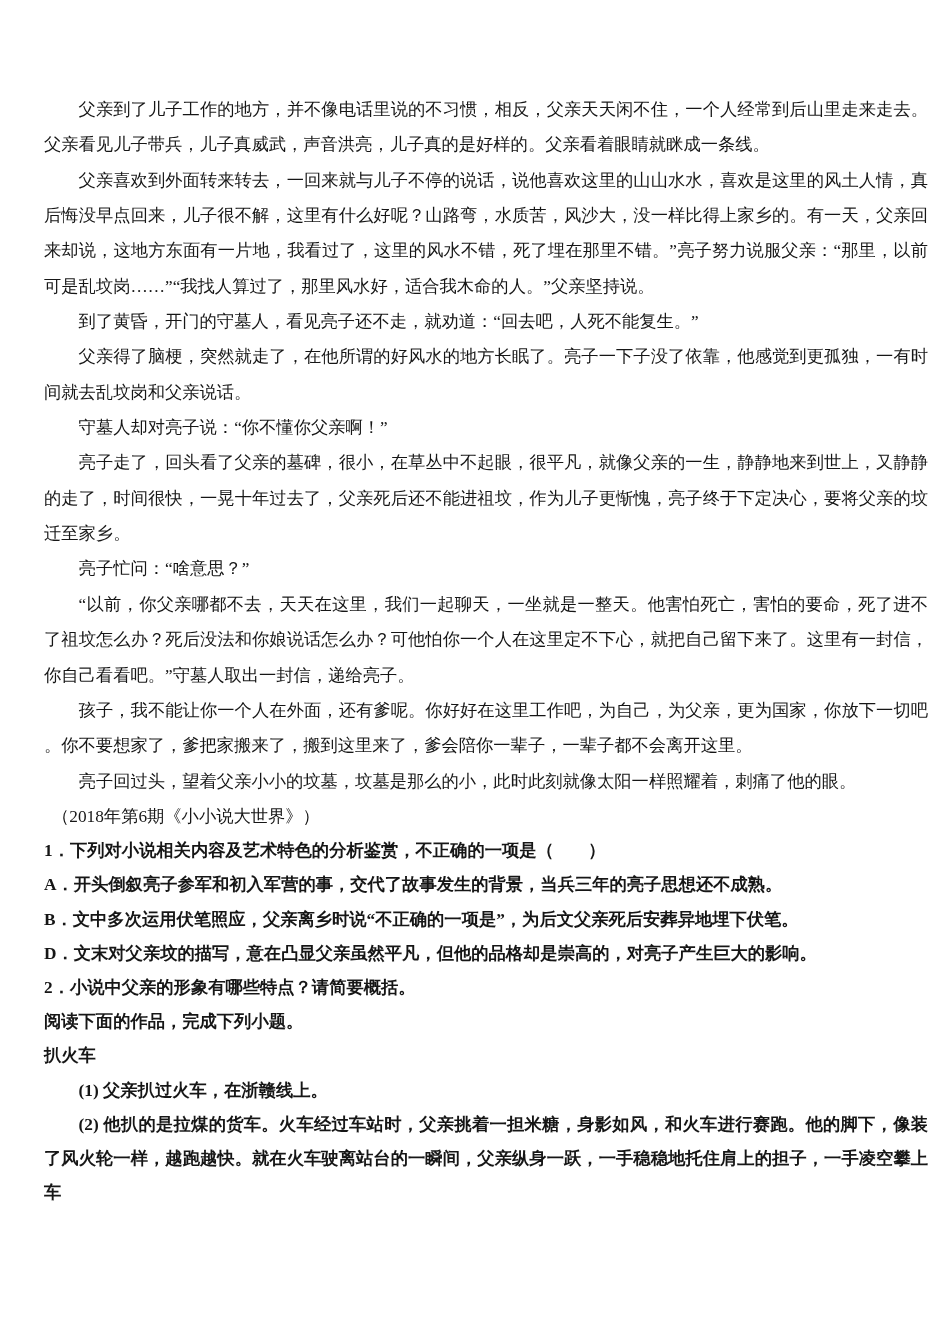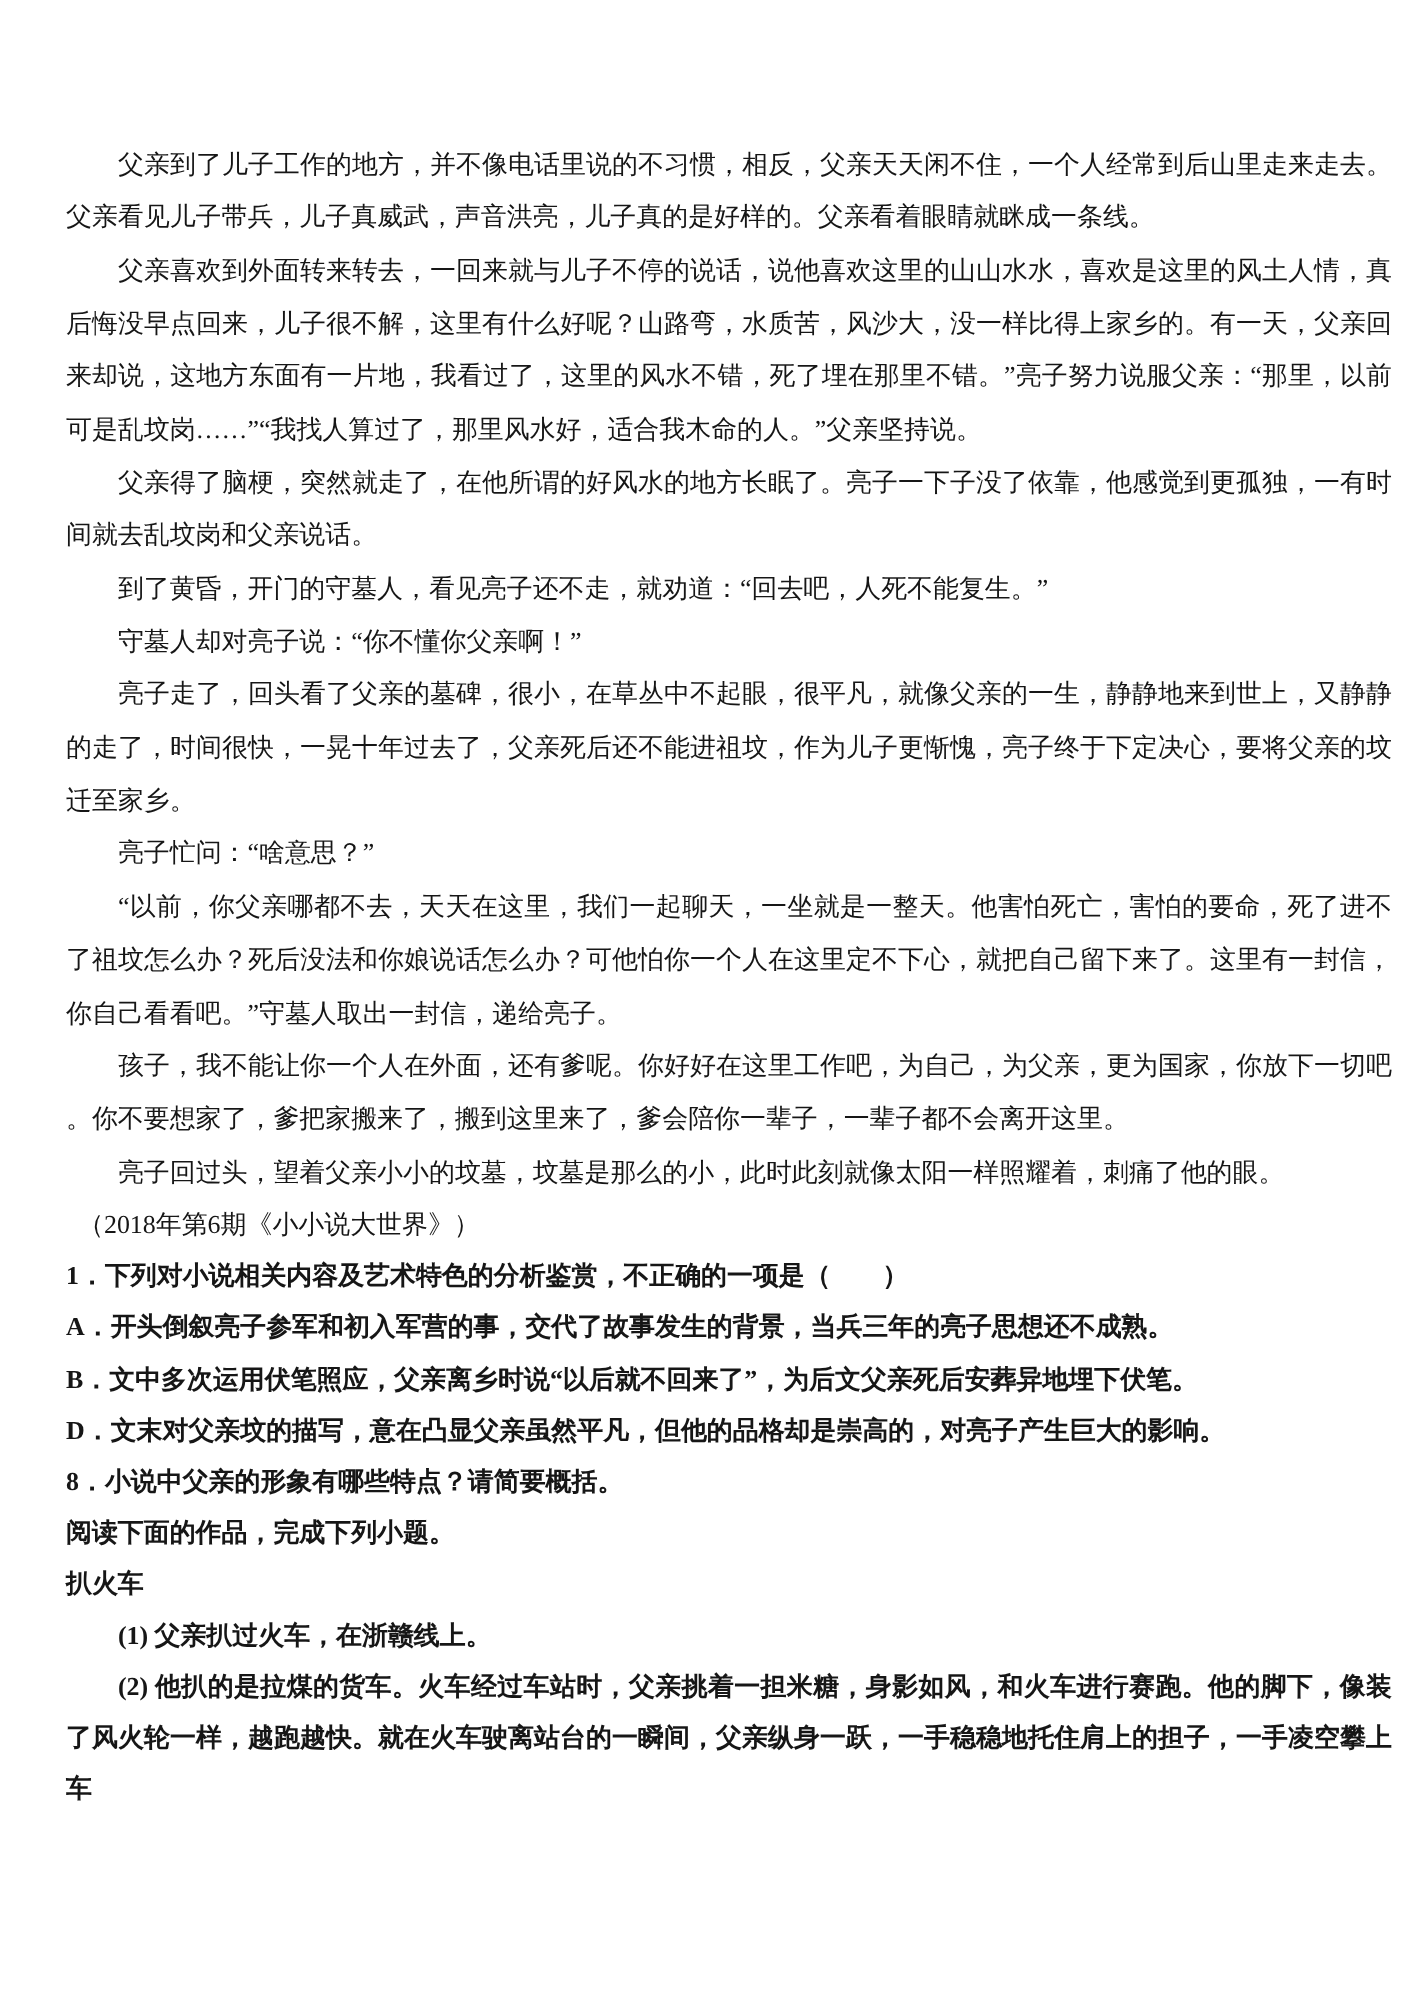--- a/index.html
+++ b/index.html
@@ -29,36 +29,36 @@
   .doc p.ind-para { text-indent: 2em; }
   .doc p.ind-sm   { text-indent: 8px; }
 </style>
 </head>
 <body style="background: rgb(255, 255, 255);">
 
 <div class="doc" style="color: rgb(22, 22, 22);">
   <section class="sec-story">
       <p class="ind-para">父亲到了儿子工作的地方，并不像电话里说的不习惯，相反，父亲天天闲不住，一个人经常到后山里走来走去。父亲看见儿子带兵，儿子真威武，声音洪亮，儿子真的是好样的。父亲看着眼睛就眯成一条线。</p>
       <p class="ind-para">父亲喜欢到外面转来转去，一回来就与儿子不停的说话，说他喜欢这里的山山水水，喜欢是这里的风土人情，真后悔没早点回来，儿子很不解，这里有什么好呢？山路弯，水质苦，风沙大，没一样比得上家乡的。有一天，父亲回来却说，这地方东面有一片地，我看过了，这里的风水不错，死了埋在那里不错。”亮子努力说服父亲：“那里，以前可是乱坟岗……”“我找人算过了，那里风水好，适合我木命的人。”父亲坚持说。</p>
+      <p class="ind-para">到了黄昏，开门的守墓人，看见亮子还不走，就劝道：“回去吧，人死不能复生。”</p>
       <p class="ind-para">父亲得了脑梗，突然就走了，在他所谓的好风水的地方长眠了。亮子一下子没了依靠，他感觉到更孤独，一有时间就去乱坟岗和父亲说话。</p>
-      <p class="ind-para">到了黄昏，开门的守墓人，看见亮子还不走，就劝道：“回去吧，人死不能复生。”</p>
       <p class="ind-para">守墓人却对亮子说：“你不懂你父亲啊！”</p>
       <p class="ind-para">亮子走了，回头看了父亲的墓碑，很小，在草丛中不起眼，很平凡，就像父亲的一生，静静地来到世上，又静静的走了，时间很快，一晃十年过去了，父亲死后还不能进祖坟，作为儿子更惭愧，亮子终于下定决心，要将父亲的坟迁至家乡。</p>
       <p class="ind-para">亮子忙问：“啥意思？”</p>
       <p class="ind-para">“以前，你父亲哪都不去，天天在这里，我们一起聊天，一坐就是一整天。他害怕死亡，害怕的要命，死了进不了祖坟怎么办？死后没法和你娘说话怎么办？可他怕你一个人在这里定不下心，就把自己留下来了。这里有一封信，你自己看看吧。”守墓人取出一封信，递给亮子。</p>
       <p class="ind-para">孩子，我不能让你一个人在外面，还有爹呢。你好好在这里工作吧，为自己，为父亲，更为国家，你放下一切吧。你不要想家了，爹把家搬来了，搬到这里来了，爹会陪你一辈子，一辈子都不会离开这里。</p>
       <p class="ind-para">亮子回过头，望着父亲小小的坟墓，坟墓是那么的小，此时此刻就像太阳一样照耀着，刺痛了他的眼。</p>
       <p class="ind-sm">（2018年第6期《小小说大世界》）</p>
     </section>
   <section class="sec-rest">
       <p>1．下列对小说相关内容及艺术特色的分析鉴赏，不正确的一项是（　　）</p>
       <p>A．开头倒叙亮子参军和初入军营的事，交代了故事发生的背景，当兵三年的亮子思想还不成熟。</p>
-      <p>B．文中多次运用伏笔照应，父亲离乡时说“以后就不回来了”，为后文父亲死后安葬异地埋下伏笔。</p>
+      <p>B．文中多次运用伏笔照应，父亲离乡时说“不正确的一项是”，为后文父亲死后安葬异地埋下伏笔。</p>
       <p>D．文末对父亲坟的描写，意在凸显父亲虽然平凡，但他的品格却是崇高的，对亮子产生巨大的影响。</p>
-      <p>8．小说中父亲的形象有哪些特点？请简要概括。</p>
+      <p>2．小说中父亲的形象有哪些特点？请简要概括。</p>
     </section>
   <section class="sec-rest">
       <p>阅读下面的作品，完成下列小题。</p>
       <p>扒火车</p>
       <p class="ind-para">(1) 父亲扒过火车，在浙赣线上。</p>
       <p class="ind-para">(2) 他扒的是拉煤的货车。火车经过车站时，父亲挑着一担米糖，身影如风，和火车进行赛跑。他的脚下，像装了风火轮一样，越跑越快。就在火车驶离站台的一瞬间，父亲纵身一跃，一手稳稳地托住肩上的担子，一手凌空攀上车</p>
     </section>
 </div>
 
 </body></html>

